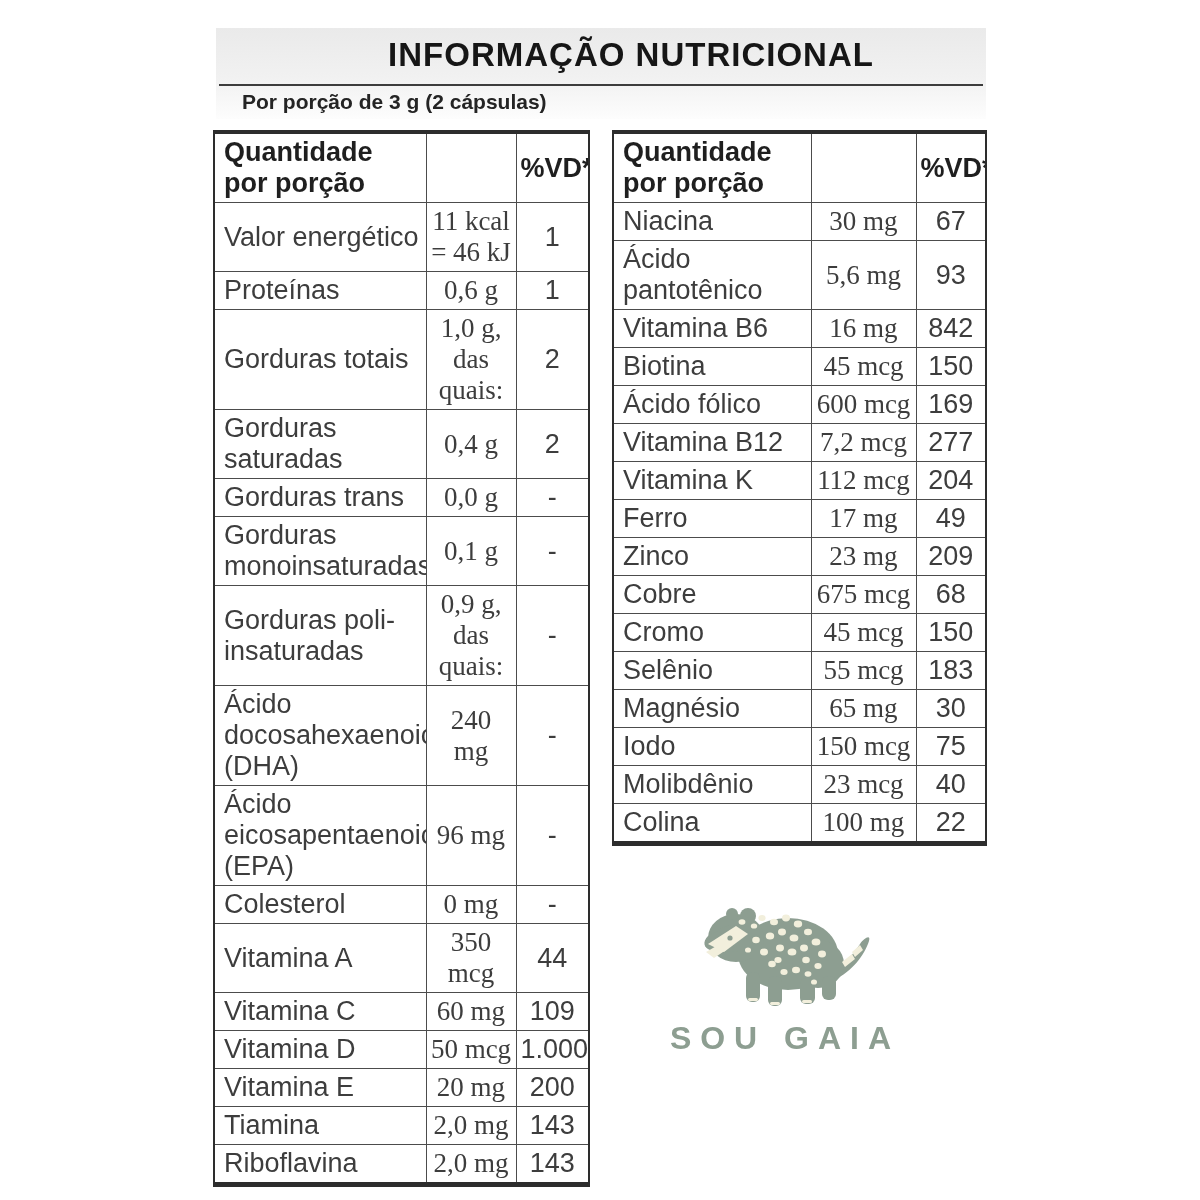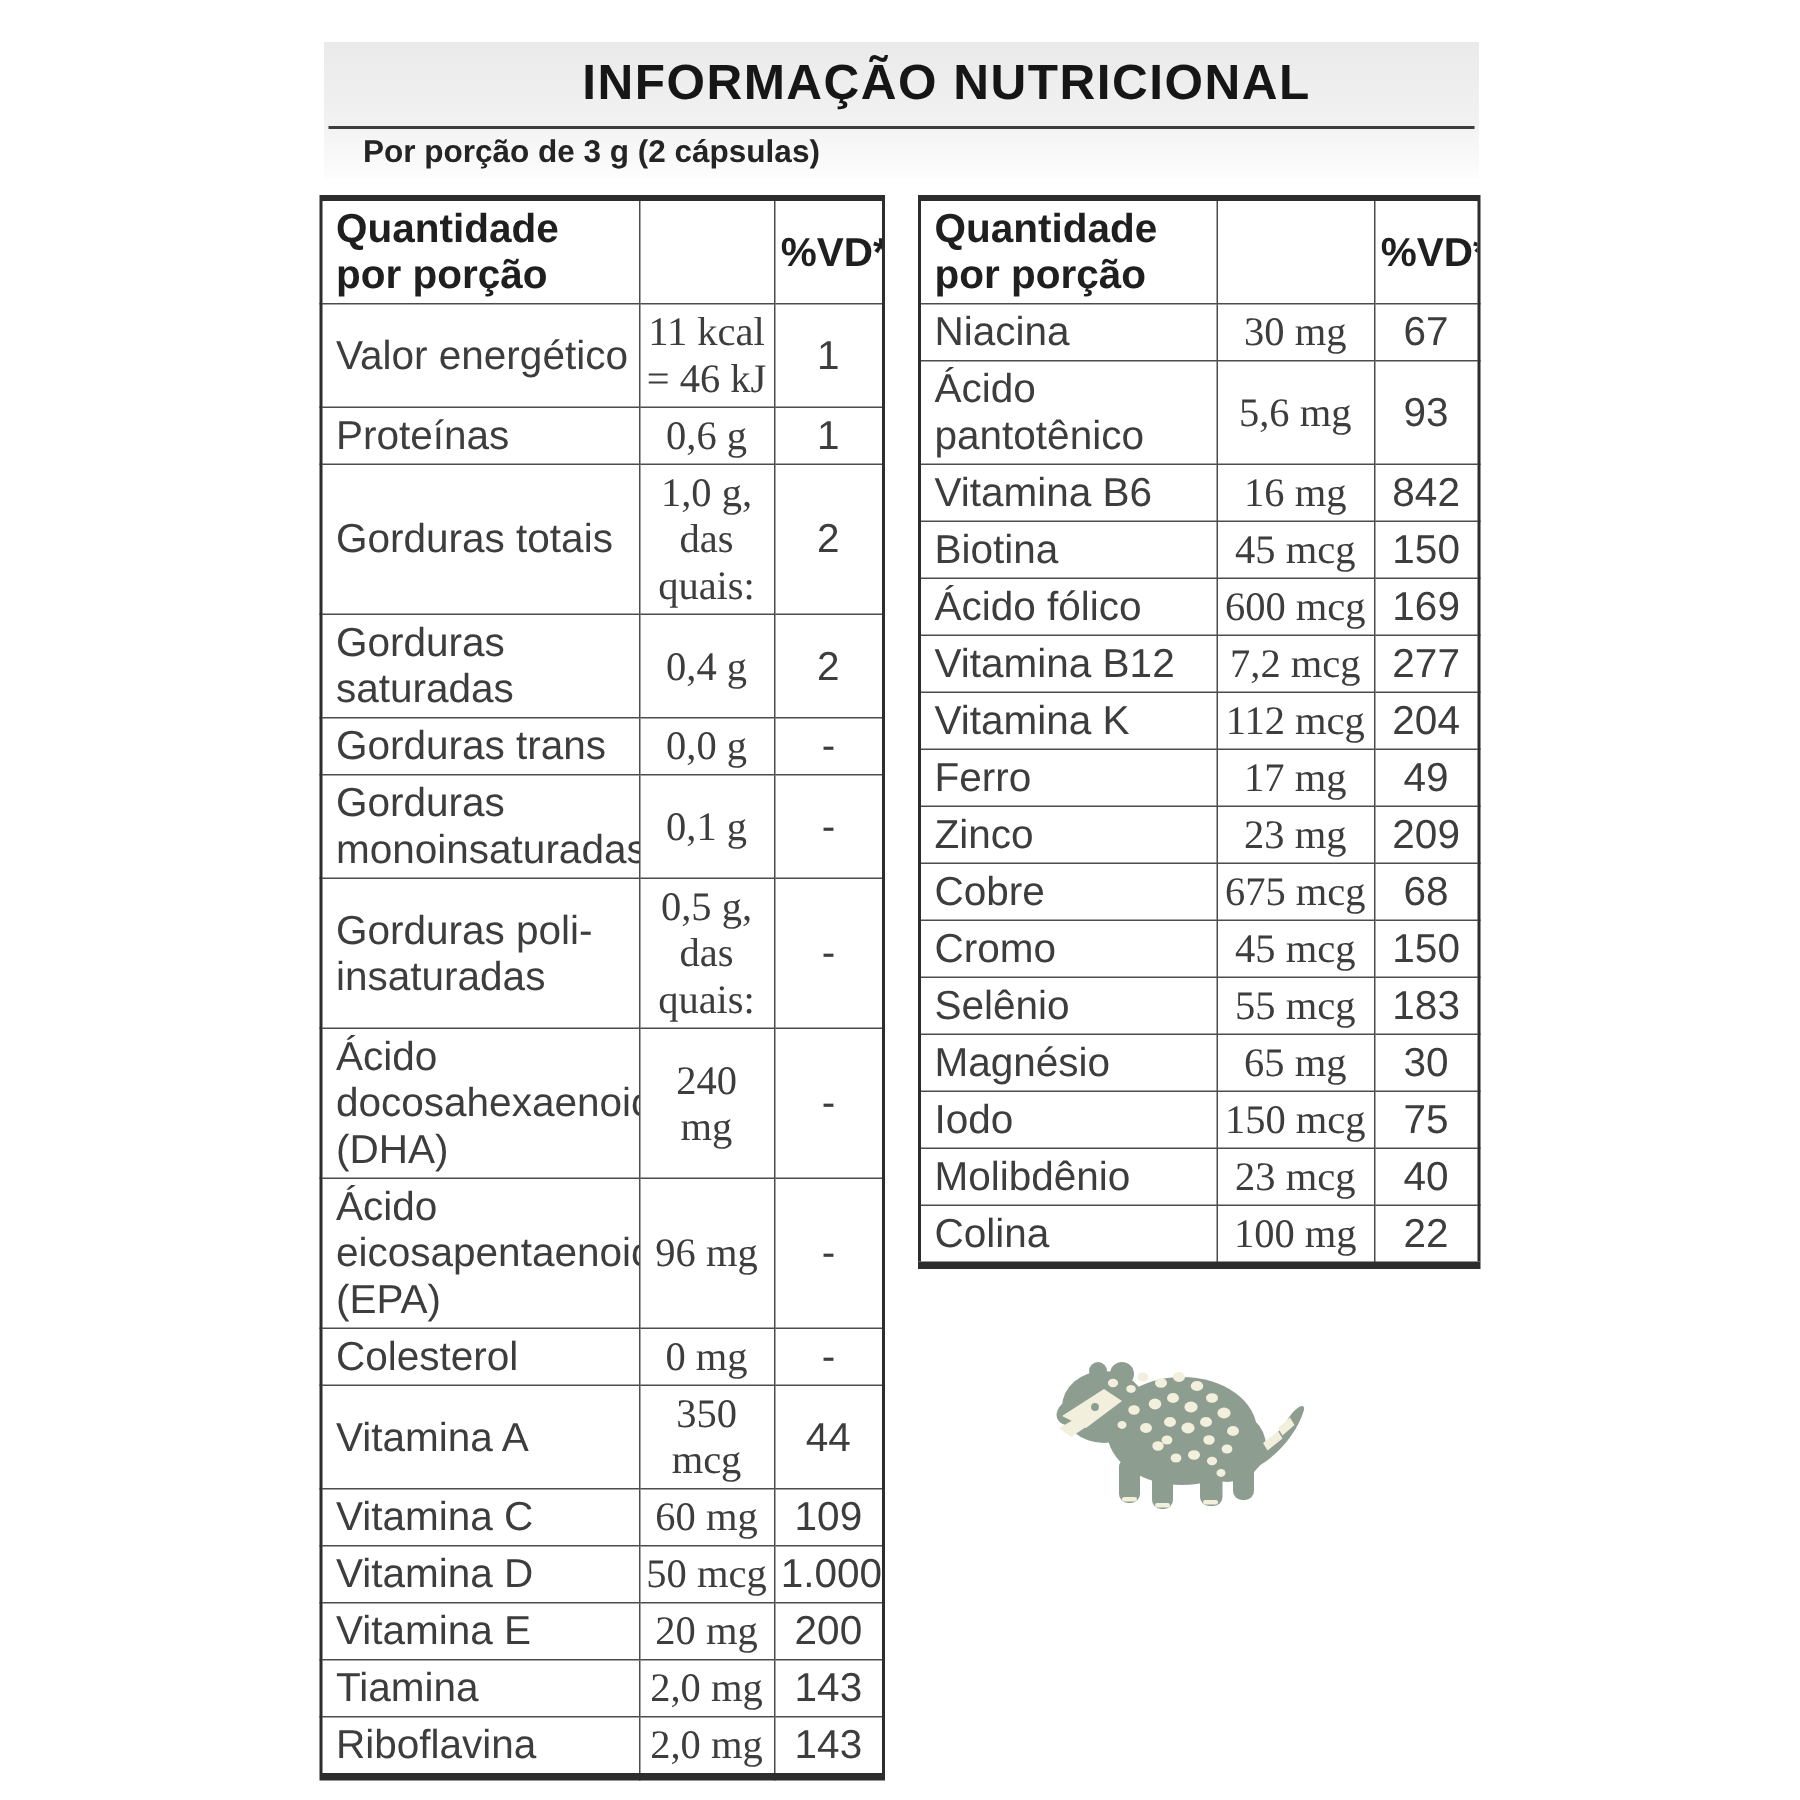--- a/index.html
+++ b/index.html
@@ -107,21 +107,21 @@
         </tr>
         <tr>
           <td class="name">Gorduras
 monoinsaturadas</td>
           <td class="qty">0,1 g</td>
           <td class="vd">-</td>
         </tr>
         <tr>
           <td class="name">Gorduras poli-
 insaturadas</td>
-          <td class="qty">0,5 g,
+          <td class="qty">0,9 g,
 das
 quais:</td>
           <td class="vd">-</td>
         </tr>
         <tr>
           <td class="name">Ácido
 docosahexaenoico
 (DHA)</td>
           <td class="qty">240 mg</td>
           <td class="vd">-</td>
@@ -324,15 +324,16 @@
         <ellipse cx="102" cy="60" rx="4.4" ry="3.6"></ellipse>
         <ellipse cx="90" cy="56" rx="4" ry="3.4"></ellipse>
         <ellipse cx="88" cy="68" rx="3.6" ry="3"></ellipse>
         <ellipse cx="116" cy="68" rx="3.8" ry="3.2"></ellipse>
         <ellipse cx="124" cy="90" rx="3" ry="2.6"></ellipse>
         <ellipse cx="58" cy="58" rx="3" ry="2.6"></ellipse>
       </g>
 
       <circle cx="40" cy="46" r="2.6" fill="#8d9e91"></circle>
     </svg>
+    <div class="brand-name" style="color: rgb(141, 158, 145);">SOU GAIA</div>
   </div>
 
 </div>
 
 </body></html>

